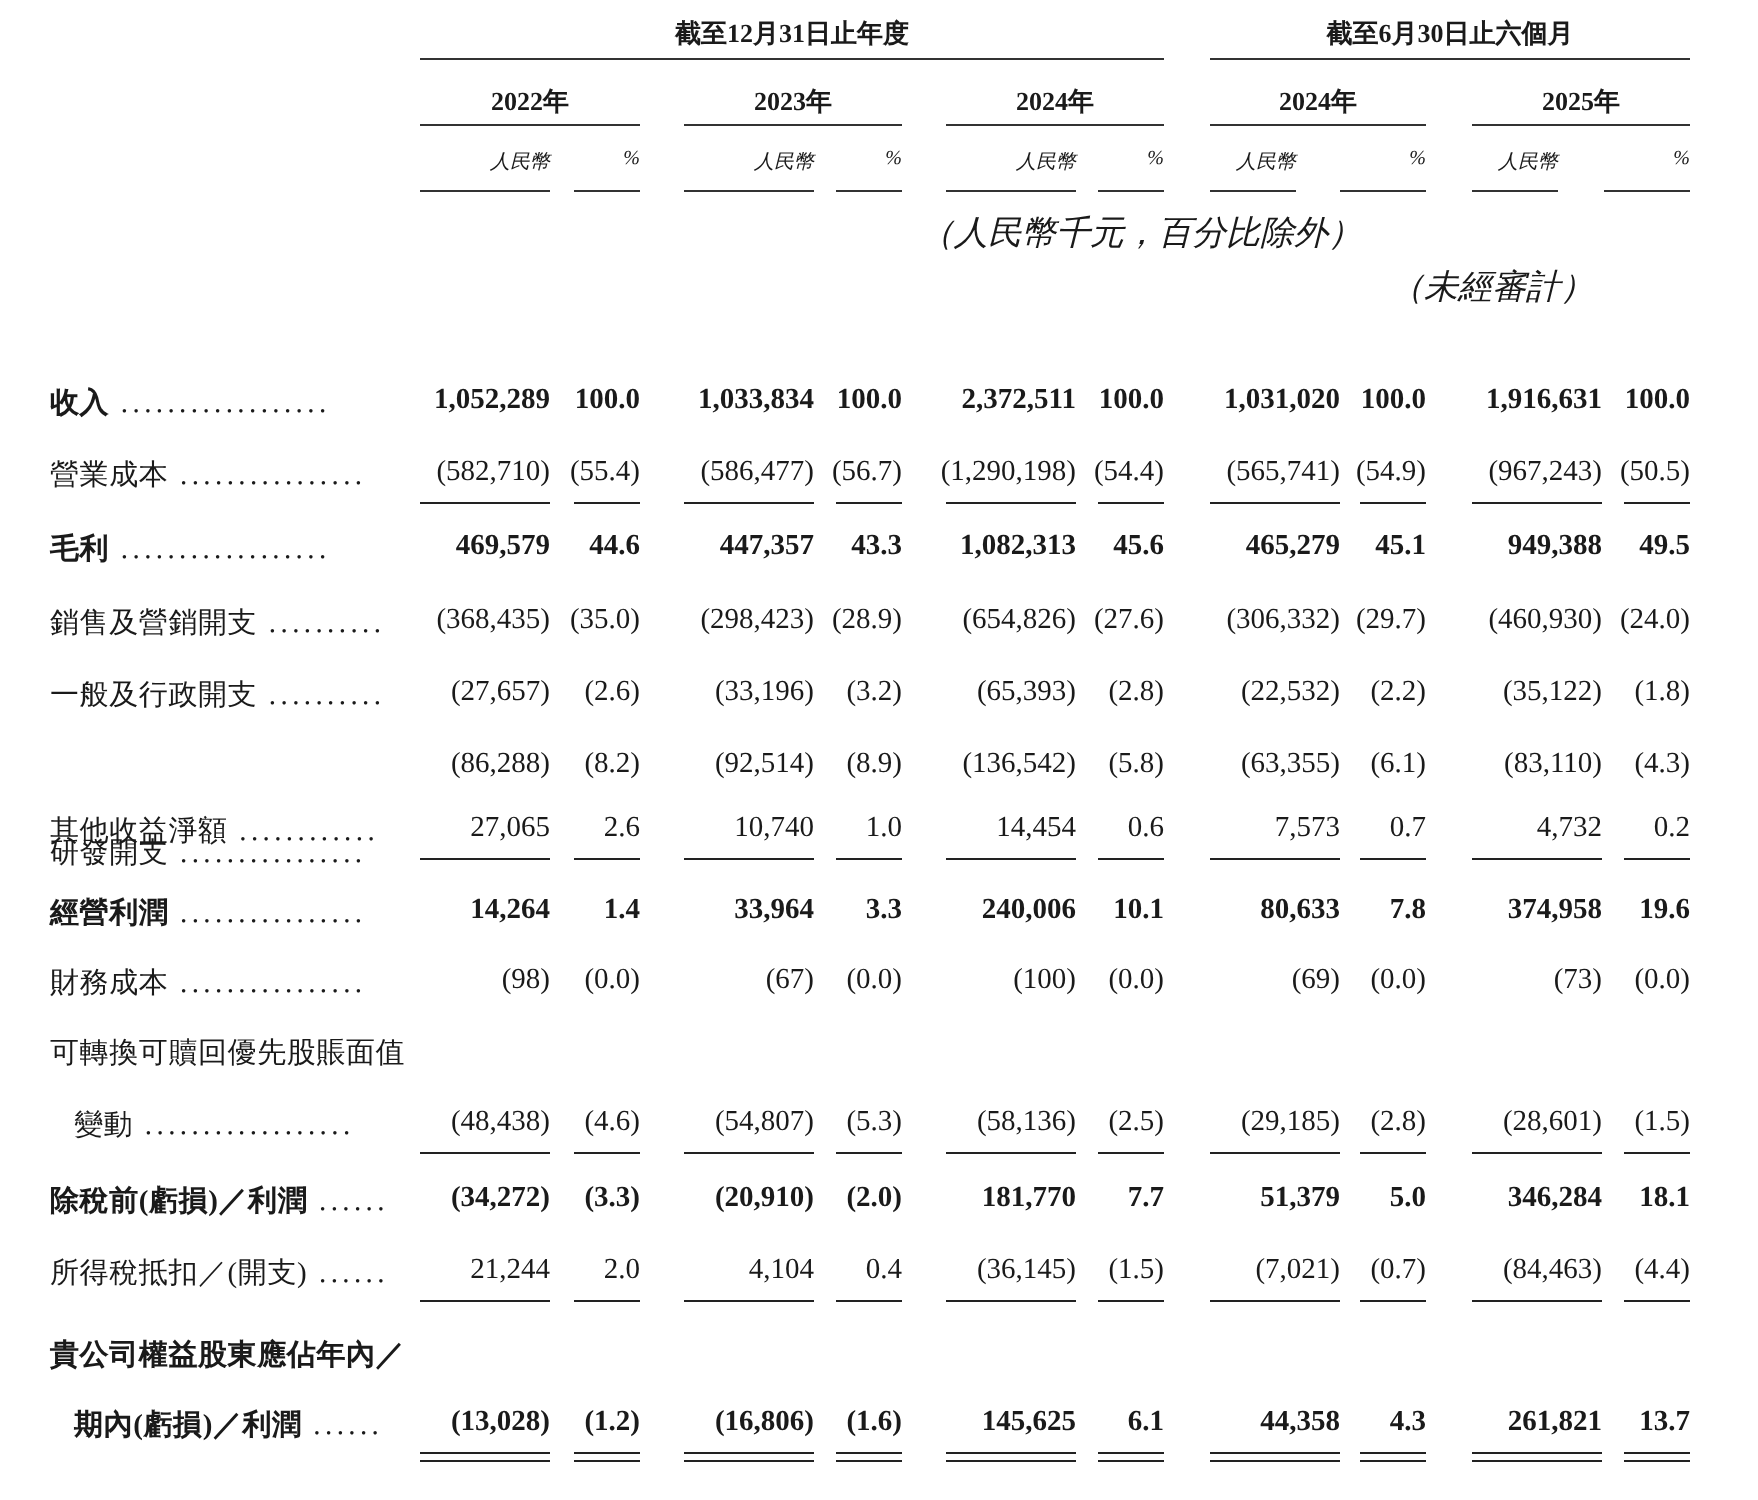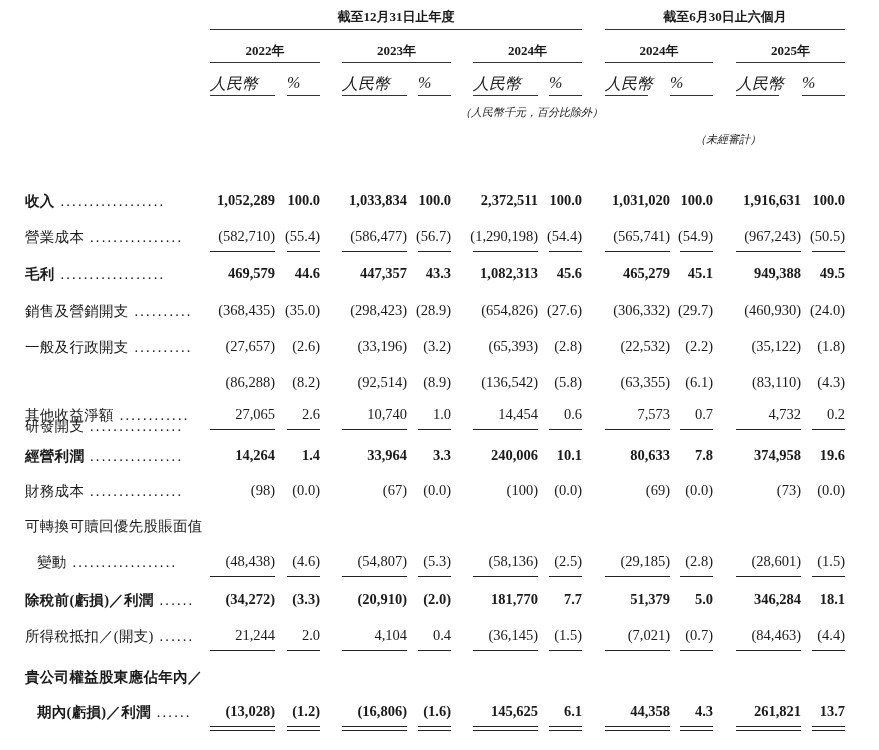--- a/index.html
+++ b/index.html
@@ -1,22 +1,22 @@
 <!DOCTYPE html>
 <html><head>
 <meta charset="utf-8">
 <style>
   html, body { margin:0; padding:0; background:#ffffff; }
   body { width:879px; height:750px; position:relative; overflow:hidden;
          font-family:"Liberation Serif", "DejaVu Serif", serif; color:#1a1a1a; }
   .abs { position:absolute; }
   .grp-title { font-size:13px; font-weight:bold; text-align:center; white-space:nowrap; }
   .year { font-size:13px; font-weight:bold; text-align:center; white-space:nowrap; }
-  .unit { font-size:16px; font-style:italic; text-align:left; white-space:nowrap; }
-  .note { font-size:11px; font-style:italic; white-space:nowrap; }
+  .unit { font-size:10px; font-style:italic; text-align:right; white-space:nowrap; }
+  .note { font-size:17px; font-style:italic; white-space:nowrap; }
   .hline { position:absolute; height:0; border-top:1px solid #333; }
   .label { position:absolute; left:25px; font-size:14.5px; white-space:nowrap; letter-spacing:0.3px; }
   .label.bold { font-weight:bold; }
   .label .dots { letter-spacing:2.2px; }
   .cell { position:absolute; font-size:14.5px; text-align:right; white-space:nowrap; }
   .cell.bold { font-weight:bold; }
   .ul { position:absolute; height:0; border-top:1px solid #222; }
   .dul { position:absolute; height:3px; border-top:1px solid #222; border-bottom:1px solid #222; }
 </style>
 </head>

